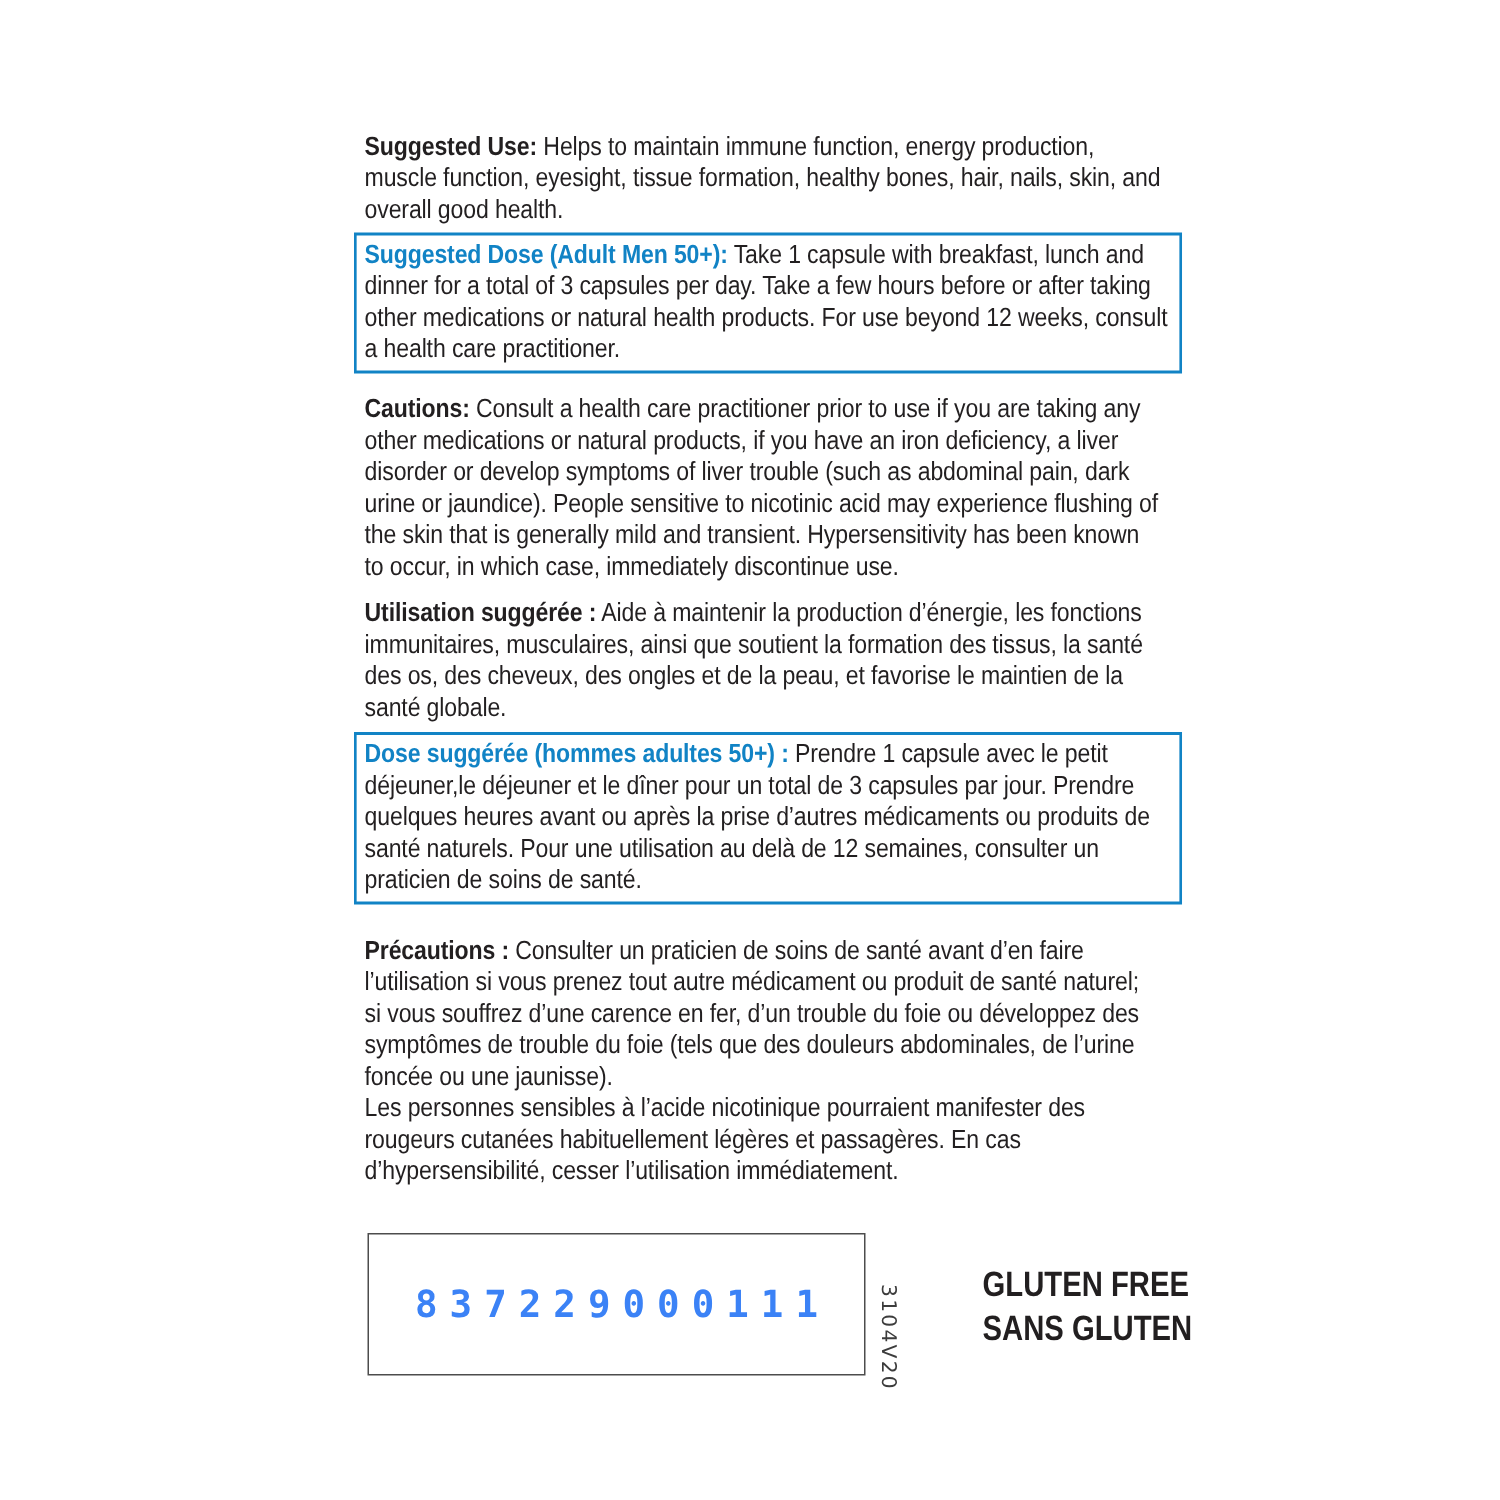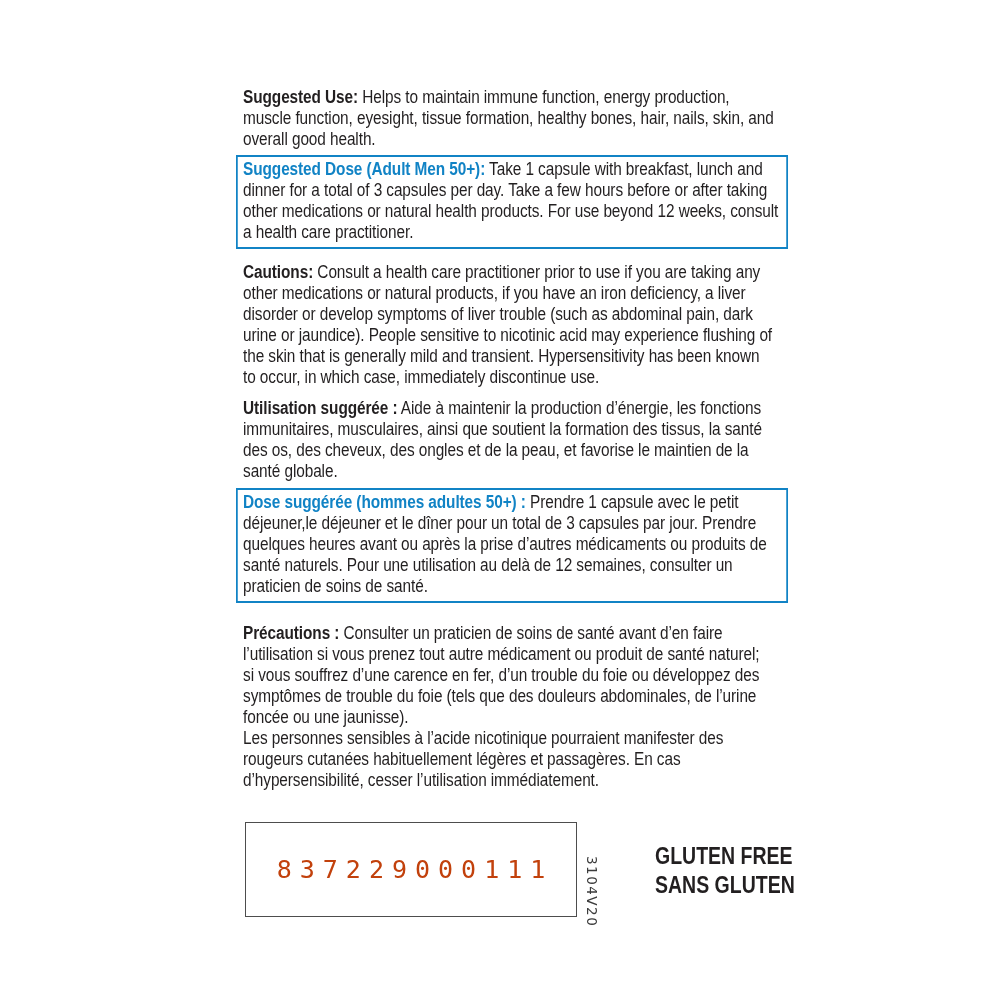--- a/index.html
+++ b/index.html
@@ -59,22 +59,22 @@
     width: 330px;
     height: 93px;
     border: 1px solid #4d4d4d;
     display: flex;
     align-items: center;
     justify-content: center;
   }
   .barcode-number {
     font-family: "DejaVu Sans Mono", monospace;
     font-size: 25px;
-    font-weight: 400;
-    color: #c2410c;
+    font-weight: 700;
+    color: #3b82f6;
     letter-spacing: 8px;
     text-indent: 8px;
     white-space: nowrap;
   }
   .side-code {
     position: absolute;
     left: 584px;
     top: 856px;
     writing-mode: vertical-rl;
     text-orientation: mixed;

